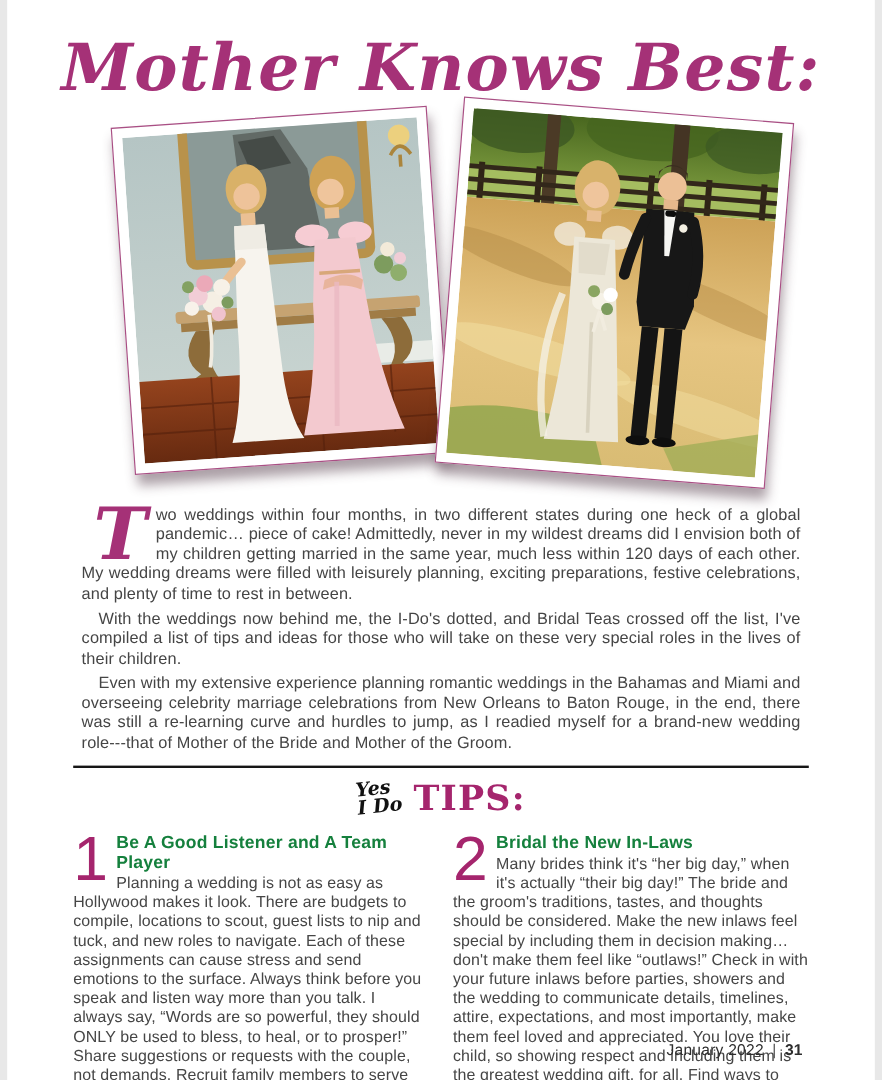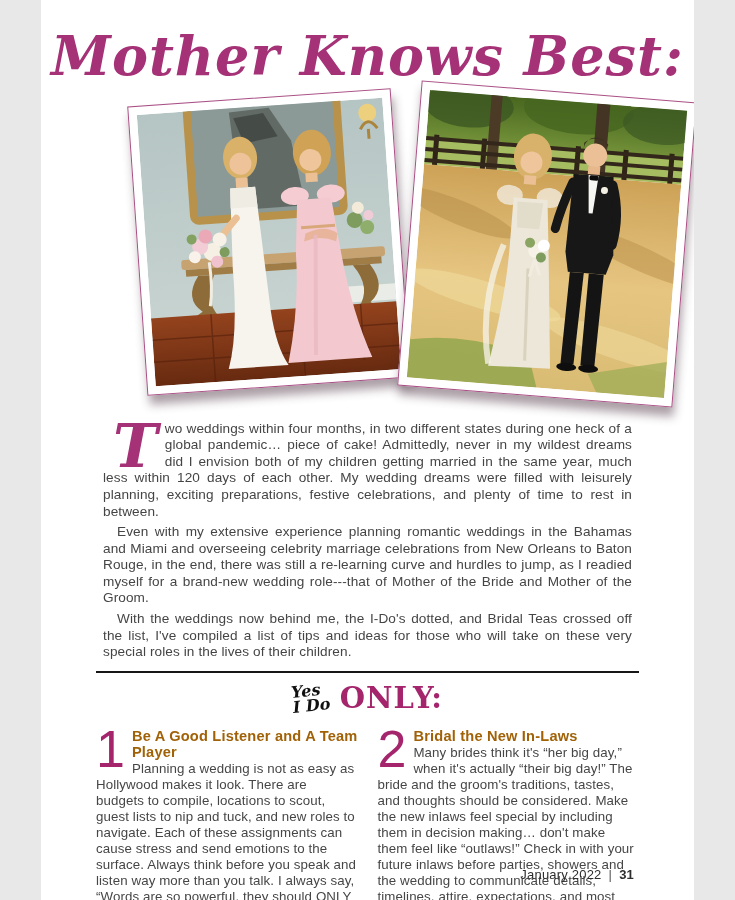--- a/index.html
+++ b/index.html
@@ -1,18 +1,18 @@
 <!DOCTYPE html>
 <html><head>
 <meta charset="utf-8">
 <style>
   html,body{margin:0;padding:0;background:#e8e8e8;}
   .page{
     position:relative;
-    width:653px;height:900px;
+    width:723px;height:900px;
     margin:0 auto;
     background:#ffffff;
     font-family:"Liberation Sans",sans-serif;
     overflow:hidden;
   }
   
   .masthead{padding-top:28px;text-align:center;}
   .script-title{
     font-family:"DejaVu Serif",serif;
     font-style:italic;
@@ -97,21 +97,21 @@
     float:left;
     font-size:52px;
     line-height:44px;
     color:#a5256d;
     margin:0 7px 0 0;
     font-family:"Liberation Sans",sans-serif;
   }
   .tip-heading{
     font-size:14.6px;
     font-weight:bold;
-    color:#a16207;
+    color:#15803d;
     letter-spacing:.2px;
     padding-top:1px;
   }
   .tip-body{
     font-size:13.3px;
     line-height:1.21;
     color:#464646;
     letter-spacing:.1px;
     margin-top:1px;
   }
@@ -268,32 +268,32 @@
         <ellipse cx="158" cy="265" rx="10" ry="4" fill="#0e0e0e"></ellipse>
         <ellipse cx="180" cy="265" rx="10" ry="4" fill="#0e0e0e"></ellipse>
         <path d="M190 80 q10 30 4 60" stroke="#171717" stroke-width="9" fill="none" stroke-linecap="round"></path>
         <path d="M150 80 q-10 26 -14 48" stroke="#171717" stroke-width="9" fill="none" stroke-linecap="round"></path>
       </svg>
     </div>
   </div>
 
   <div class="intro">
     <p><span class="dropcap">T</span><span>wo weddings within four months, in two different states during one heck of a global pandemic… piece of cake!  Admittedly, never in my wildest dreams did I envision both of my children getting married in the same year, much less within 120 days of each other. My wedding dreams were filled with leisurely planning, exciting preparations, festive celebrations, and plenty of time to rest in between.</span></p>
+    <p class="indent">With the weddings now behind me, the I-Do's dotted, and Bridal Teas crossed off the list, I've compiled a list of tips and ideas for those who will take on these very special roles in the lives of their children.</p>
     <p class="indent">Even with my extensive experience planning romantic weddings in the Bahamas and Miami and overseeing celebrity marriage celebrations from New Orleans to Baton Rouge, in the end, there was still a re-learning curve and hurdles to jump, as I readied myself for a brand-new wedding role---that of Mother of the Bride and Mother of the Groom.</p>
-    <p class="indent">With the weddings now behind me, the I-Do's dotted, and Bridal Teas crossed off the list, I've compiled a list of tips and ideas for those who will take on these very special roles in the lives of their children.</p>
   </div>
 
   <hr class="rule">
 
   <div class="tips-header">
     <div class="yesido">
       <div>Yes</div>
       <div>I Do</div>
     </div>
-    <span class="tips-word">ONLY:</span>
+    <span class="tips-word">TIPS:</span>
   </div>
 
   <div class="columns">
     <div class="col">
       <span class="tip-number">1</span>
       <div class="tip-heading">Be A Good Listener and A Team Player</div>
       <div class="tip-body">Planning a wedding is not as easy as Hollywood makes it look. There are budgets to compile, locations to scout, guest lists to nip and tuck, and new roles to navigate. Each of these assignments can cause stress and send emotions to the surface. Always think before you speak and listen way more than you talk. I always say, “Words are so powerful, they should ONLY be used to bless, to heal, or to prosper!” Share suggestions or requests with the couple, not demands. Recruit family members to serve as your support system. This is a once in a lifetime experience, so make it enjoyable and memorable from planning the details, to celebrating the wedding day.</div>
     </div>
     <div class="col">
       <span class="tip-number">2</span>

